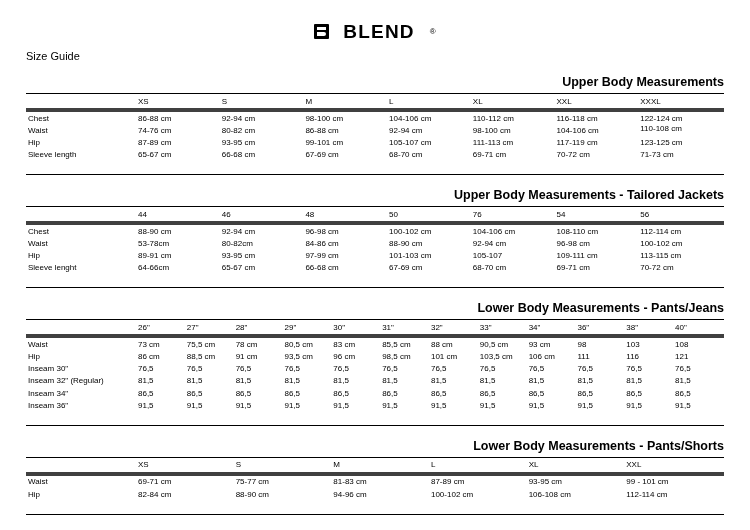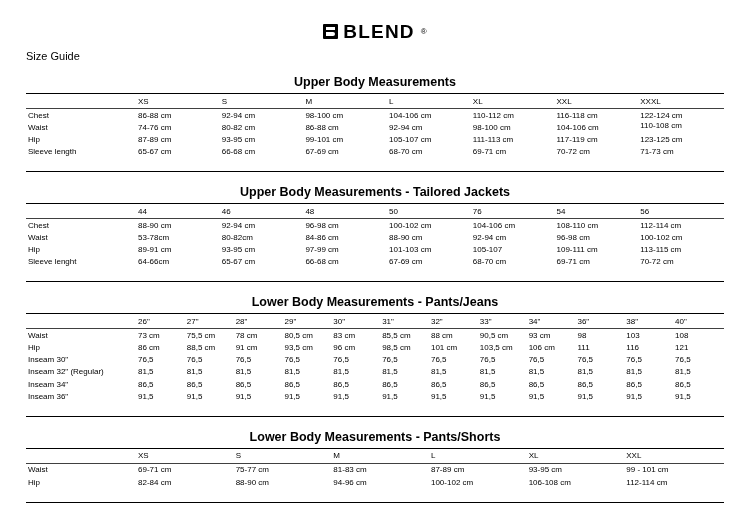--- a/index.html
+++ b/index.html
@@ -21,21 +21,21 @@
     box-sizing: border-box;
     padding: 0 26px;
   }
 
   
   .brand {
     margin-top: 22px;
     display: flex;
     justify-content: center;
     align-items: center;
-    gap: 5px;
+    gap: 14px;
   }
   .brand-mark {
     width: 15px;
     height: 15px;
     background: #000;
     position: relative;
     border-radius: 1px;
     display: inline-block;
   }
   .brand-mark::before {
@@ -73,41 +73,41 @@
     font-size: 11px;
     margin-top: 9px;
     margin-bottom: 0;
   }
 
   
   .section {
     margin-top: 13px;
   }
   .section-title {
-    text-align: center;
+    text-align: right;
     font-size: 12.5px;
     font-weight: bold;
     margin-bottom: 4px;
   }
   table {
     width: 100%;
     border-collapse: collapse;
     font-size: 8px;
     table-layout: fixed;
   }
   table td, table th {
     padding: 1.6px 0 1.6px 0;
     text-align: left;
     font-weight: normal;
     vertical-align: top;
     white-space: nowrap;
   }
   thead td, thead th {
     border-top: 1px solid #000;
-    border-bottom: 1px solid #404040;
+    border-bottom: 4px solid #404040;
     padding-top: 2.5px;
     padding-bottom: 2.5px;
     margin-top: 47px;
   }
   tbody tr:last-child td {
     border-bottom: 1px solid #000;
     padding-bottom: 15px;
   }
   .rowlabel {
     width: 112px;

